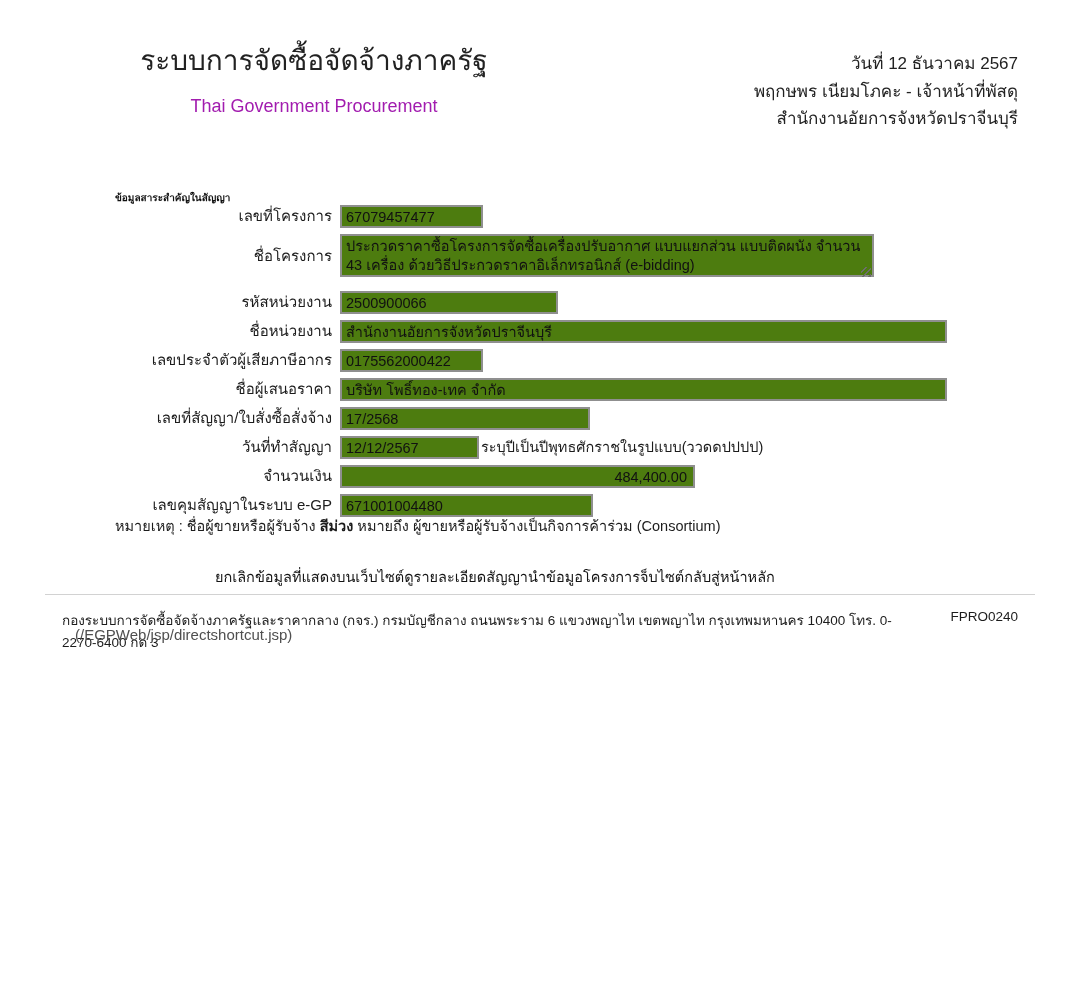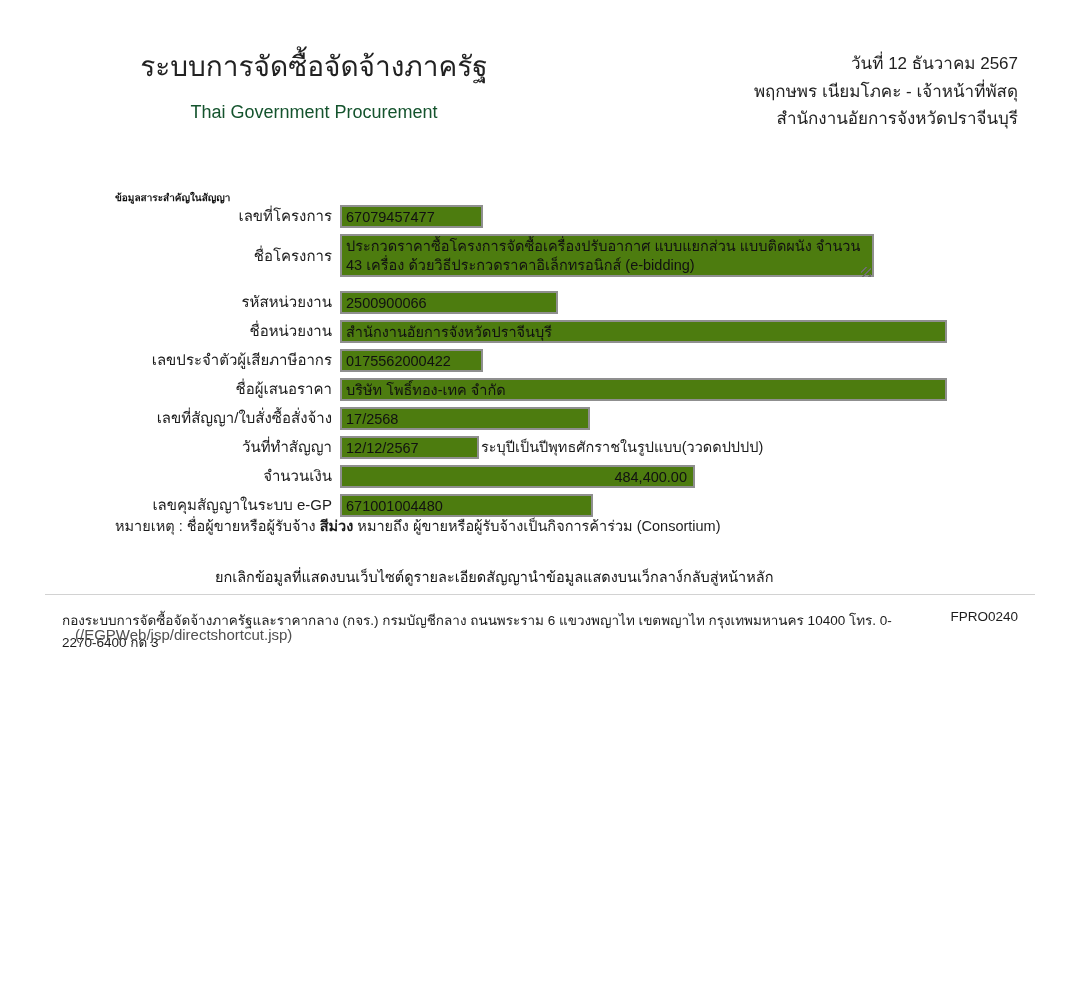--- a/index.html
+++ b/index.html
@@ -3,23 +3,23 @@
 <meta charset="utf-8">
 <style>
   * { margin:0; padding:0; box-sizing:border-box; }
   html,body { background:#ffffff; }
   body {
     width:1080px; height:992px; position:relative; overflow:hidden;
     font-family:"Liberation Sans","DejaVu Sans",sans-serif;
     color:#1c1c1c;
   }
   
-  .title-block { position:absolute; top:50px; left:118px; width:392px; text-align:center; }
+  .title-block { position:absolute; top:44px; left:118px; width:392px; text-align:center; }
   .title-th { font-size:28px; line-height:34px; color:#222; }
-  .title-en { font-size:18px; line-height:22px; color:#14532d; margin-top:17px; }
+  .title-en { font-size:18px; line-height:22px; color:#a21caf; margin-top:17px; }
   .user-block { position:absolute; top:50px; right:62px; text-align:right; font-size:17px; line-height:27.5px; color:#222; }
   
   .section-title { position:absolute; top:190px; left:115px; font-size:10px; font-weight:bold; color:#111; }
   .form { position:absolute; top:205px; left:0; width:972px; }
   .row { display:flex; align-items:flex-start; margin-bottom:6px; }
   .row .lbl { width:340px; text-align:right; padding-right:8px; font-size:15px; line-height:22px; color:#1c1c1c; white-space:nowrap; }
   .box {
     height:23px; border:2px solid #8f8f8f; background:#4d7c0f;
     font-family:"Liberation Sans","DejaVu Sans",sans-serif;
     font-size:14.5px; color:#111; padding:0 4px; outline:none;
@@ -121,20 +121,20 @@
     <input class="box w253" value="671001004480" style="">
   </div>
 
 </div>
 
 <div class="note"><span>หมายเหตุ : ชื่อผู้ขายหรือผู้รับจ้าง </span><b>สีม่วง</b><span> หมายถึง ผู้ขายหรือผู้รับจ้างเป็นกิจการค้าร่วม (Consortium)</span></div>
 
 <div class="actions">
   <span class="act">ยกเลิกข้อมูลที่แสดงบนเว็บไซต์</span>
   <span class="act">ดูรายละเอียดสัญญา</span>
-  <span class="act">นำข้อมูลแสดงบนเว็กลาง์</span>
+  <span class="act">นำข้อมูอโครงการจ็บไซต์</span>
   <span class="act">กลับสู่หน้าหลัก</span>
 </div>
 
 <div class="divider"></div>
 <div class="footer-line1">กองระบบการจัดซื้อจัดจ้างภาครัฐและราคากลาง (กจร.) กรมบัญชีกลาง ถนนพระราม 6 แขวงพญาไท เขตพญาไท กรุงเทพมหานคร 10400 โทร. 0-2270-6400 กด 3</div>
 <div class="footer-code">FPRO0240</div>
 <div class="footer-line2">(/EGPWeb/jsp/directshortcut.jsp)</div>
 
 </body></html>

